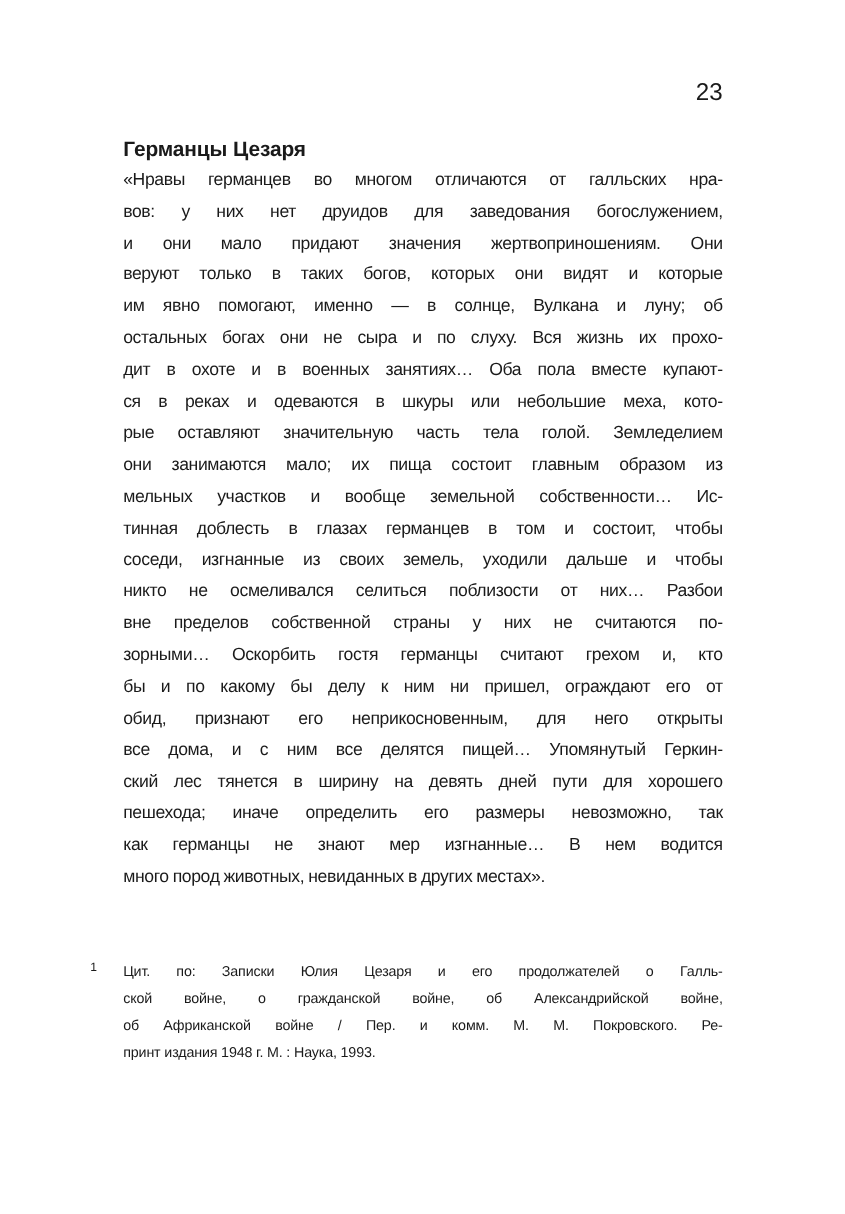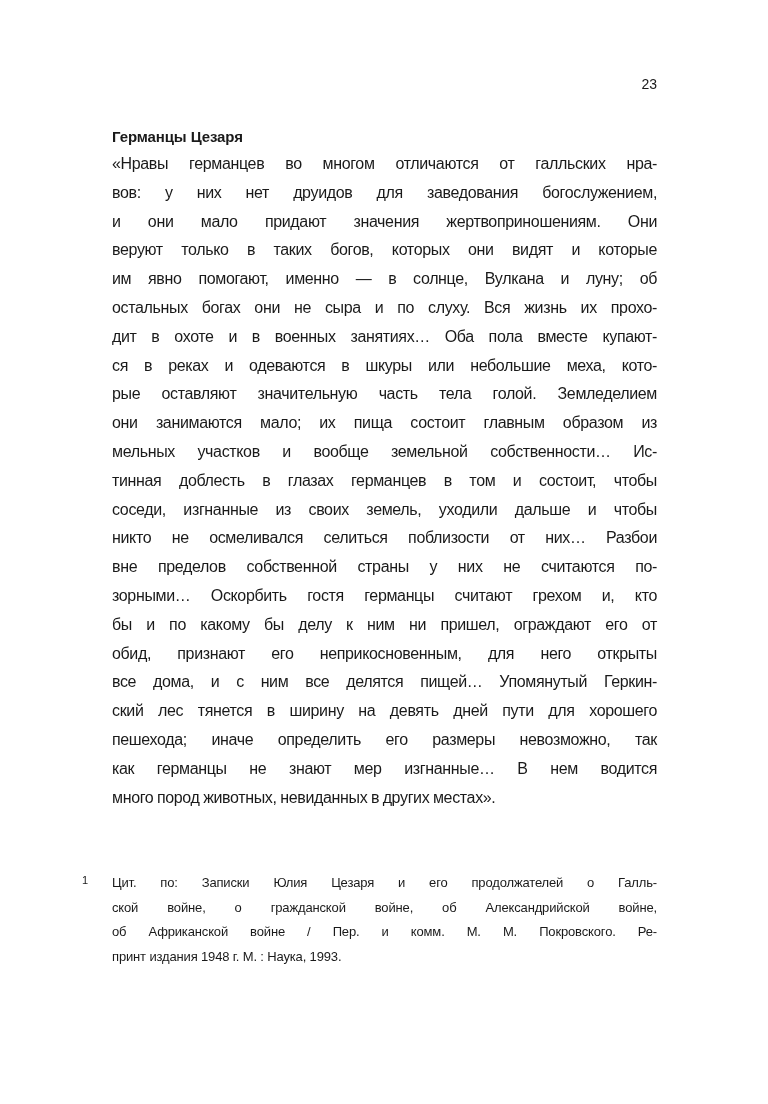--- a/index.html
+++ b/index.html
@@ -12,33 +12,33 @@
       height: 1104px;
       position: relative;
       overflow: hidden;
       color: #1a1a1a;
       font-family: "Liberation Sans", sans-serif;
     }
     .page-number {
       position: absolute;
       top: 73px;
       right: 111px;
-      font-size: 14px;
+      font-size: 22px;
       line-height: 22px;
       color: #1a1a1a;
     }
     .content {
       position: absolute;
       left: 112px;
       top: 124px;
       width: 545px;
     }
     .heading {
       font-weight: bold;
-      font-size: 15px;
+      font-size: 19px;
       line-height: 26px;
       margin: 0;
       letter-spacing: -0.1px;
     }
     .quote .line {
       display: block;
       font-size: 16px;
       line-height: 28.8px;
       white-space: nowrap;
       text-align: justify;

